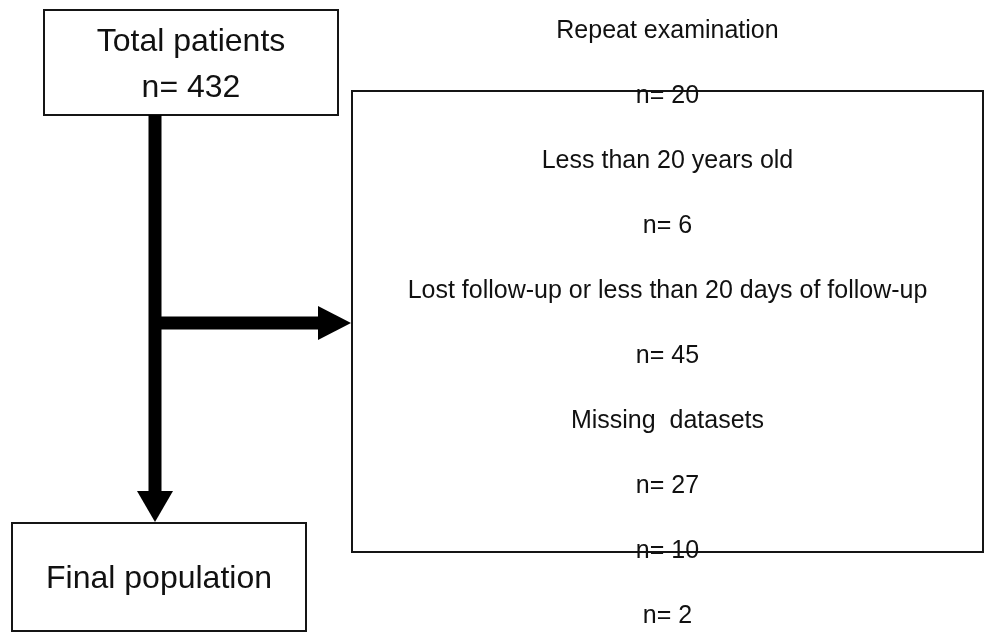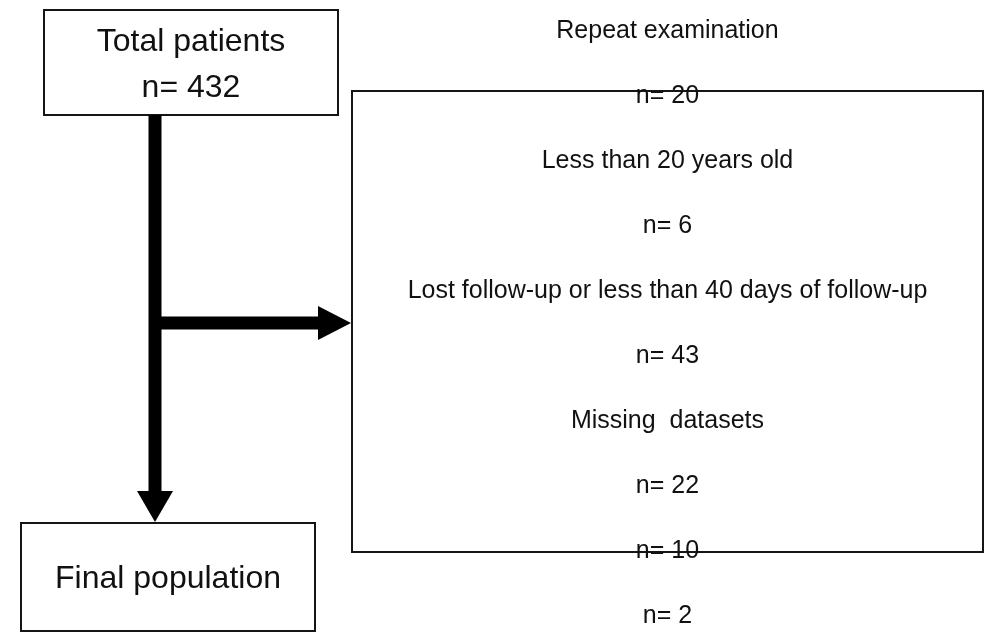--- a/index.html
+++ b/index.html
@@ -28,21 +28,21 @@
     text-align: center;
   }
   .total-box {
     left: 7px;
     top: 9px;
     width: 296px;
     height: 107px;
     margin-left: 36px;
   }
   .final-box {
-    left: 20px;
+    left: 11px;
     top: 522px;
     width: 296px;
     height: 110px;
   }
   .side-box {
     left: 351px;
     top: 90px;
     width: 633px;
     height: 463px;
     gap: 27px;
@@ -74,24 +74,24 @@
   <div class="box total-box">
     <div class="big-line">Total patients</div>
     <div class="big-line">n= 432</div>
   </div>
 
   <div class="box side-box">
     <div class="small-line">Repeat examination</div>
     <div class="small-line">n= 20</div>
     <div class="small-line">Less than 20 years old</div>
     <div class="small-line">n= 6</div>
-    <div class="small-line">Lost follow-up or less than 40 days of follow-up</div>
-    <div class="small-line">n= 43</div>
+    <div class="small-line">Lost follow-up or less than 20 days of follow-up</div>
+    <div class="small-line">n= 45</div>
     <div class="small-line">Missing  datasets</div>
-    <div class="small-line">n= 22</div>
+    <div class="small-line">n= 27</div>
     <div class="small-line">n= 10</div>
     <div class="small-line">n= 2</div>
   </div>
 
   <div class="box final-box">
     <div class="big-line">Final population</div>
   </div>
 
   <svg class="arrows" viewBox="0 0 992 644" xmlns="http://www.w3.org/2000/svg">
     <line x1="155" y1="115" x2="155" y2="492" stroke-width="13" stroke="#000000"></line>

